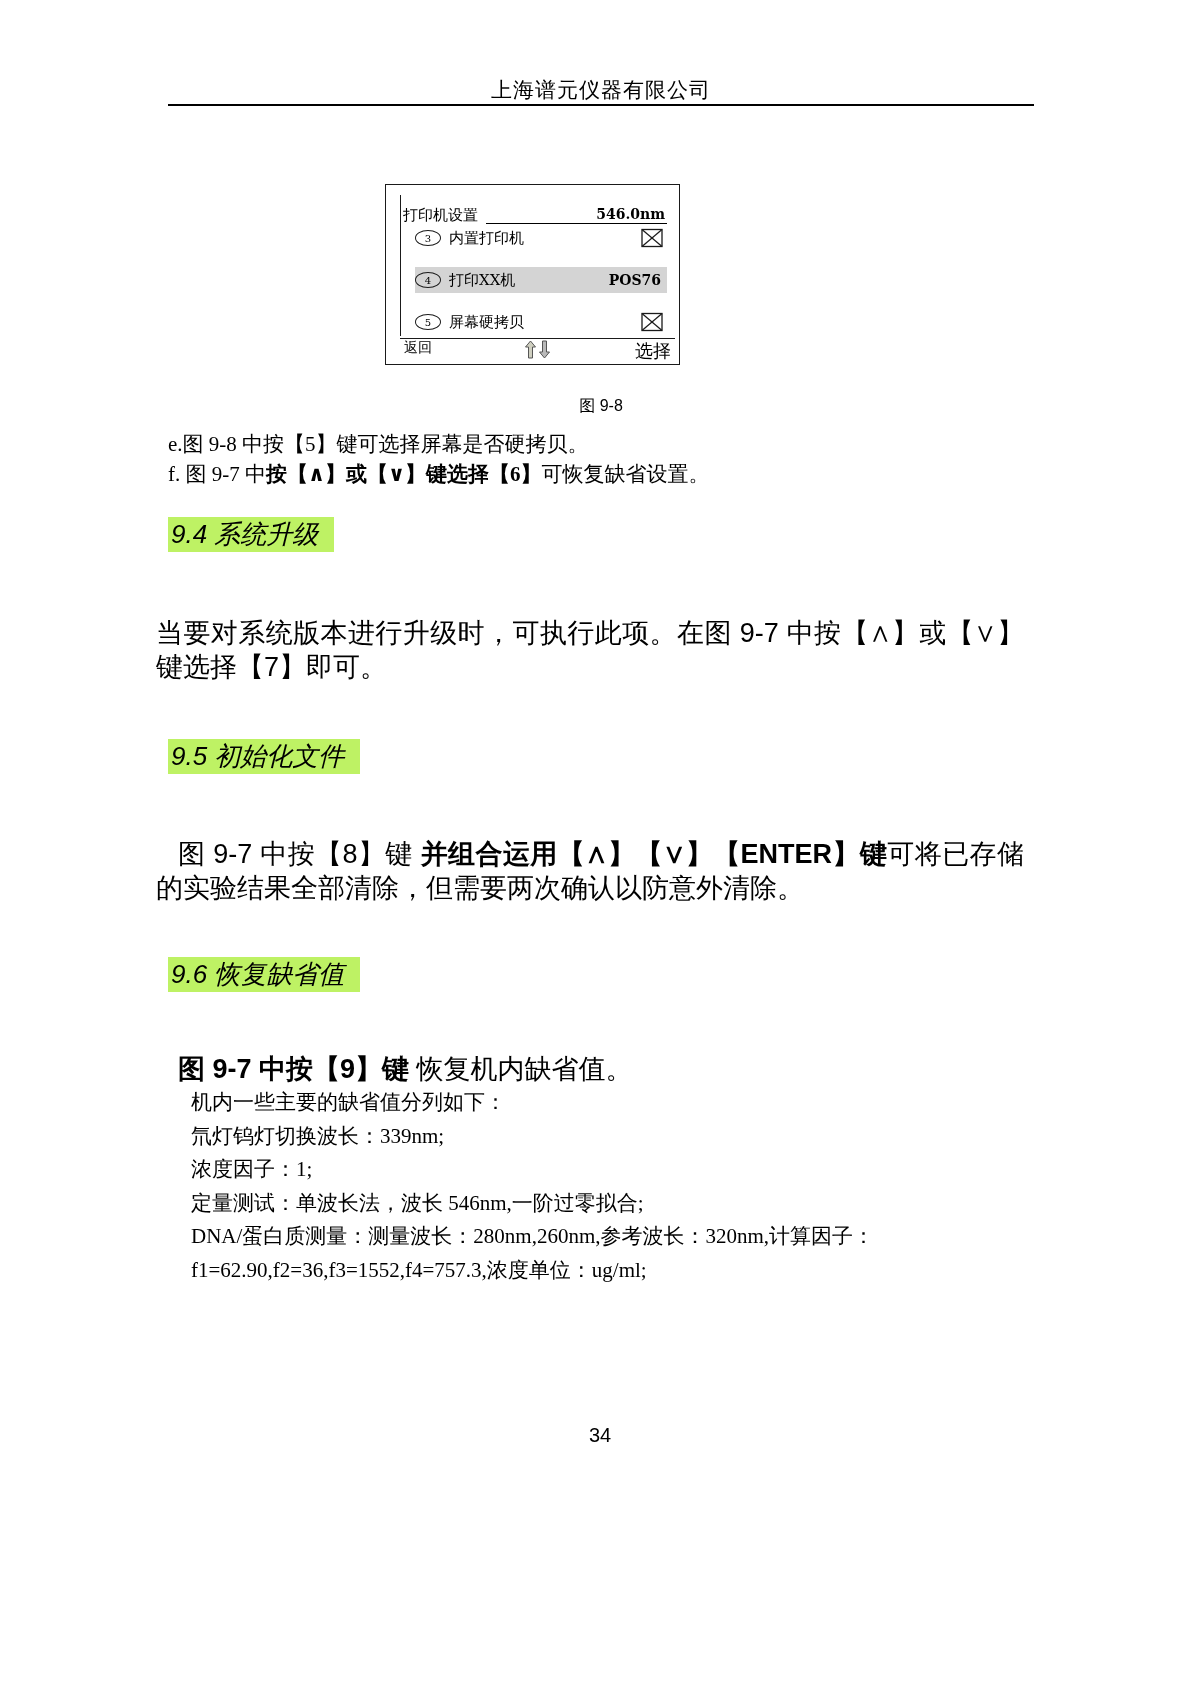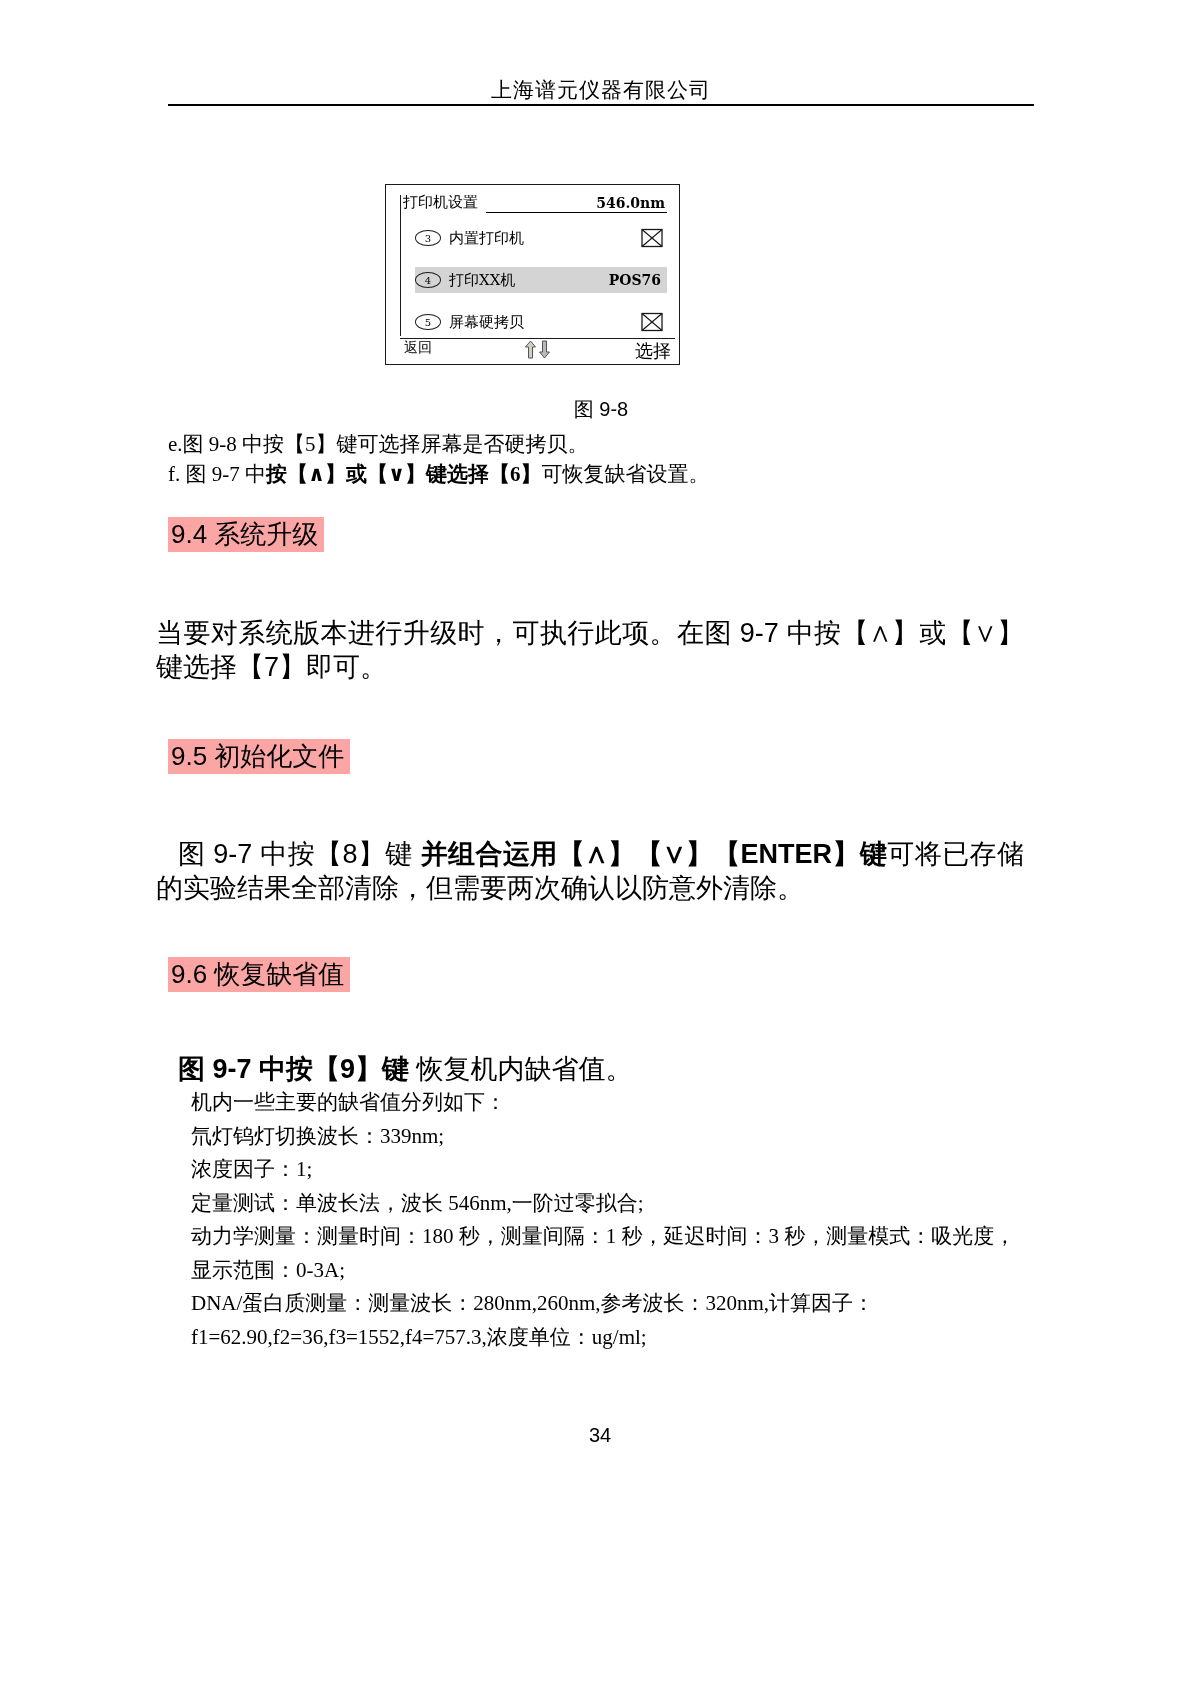--- a/index.html
+++ b/index.html
@@ -53,25 +53,25 @@
     position: absolute;
     left: 14px;
     top: 10px;
     right: 12px;
     bottom: 28px;
     border-left: 1.6px solid #1a1a1a;
   }
   .lcd-title-row {
     position: absolute;
     left: 0px;
-    top: 0px;
+    top: 8px;
     width: 100%;
     height: 24px;
     display: flex;
-    align-items: flex-start;
+    align-items: center;
   }
   .lcd-title {
     font-family: "DejaVu Serif", "Liberation Serif", serif;
     font-size: 15px;
     line-height: 1;
     padding-left: 2px;
     white-space: nowrap;
   }
   .lcd-wave {
     flex: 1;
@@ -145,21 +145,21 @@
        font-family: "DejaVu Serif","Liberation Serif",serif; }
   .arrows { display:inline-flex; gap:1px; vertical-align: middle; }
 
   
   .fig-caption {
     position: absolute;
     top: 396px;
     left: 168px;
     width: 866px;
     text-align: center;
-    font-size: 20px;
+    font-size: 16px;
     font-family: "Liberation Sans", sans-serif;
   }
   .para {
     position: absolute;
     left: 168px;
     width: 866px;
     font-size: 21px;
     line-height: 33px;
     font-family: "Liberation Serif", "DejaVu Serif", serif;
   }
@@ -168,22 +168,23 @@
 
   .heading {
     position: absolute;
     left: 168px;
     font-family: "Liberation Sans", "DejaVu Sans", sans-serif;
     font-size: 26px;
     font-weight: 400;
     line-height: 1.25;
   }
   .heading span.hl {
-    background: #fca5a5;
-    padding: 2px 6px 3px 3px;
+    background: #bef264;
+    padding: 2px 16px 3px 3px;
+    font-style: italic;
   }
   .heading.h94 { top: 518px; }
   .heading.h95 { top: 740px; }
   .heading.h96 { top: 958px; }
 
   .block {
     position: absolute;
     left: 156px;
     width: 868px;
     font-size: 27px;
@@ -305,17 +306,16 @@
 </div>
 <div class="block b96 indent">
   <b>图 9-7 中按【9】键</b><span> 恢复机内缺省值。</span>
 </div>
 
 <div class="specs">
   <div class="ln">机内一些主要的缺省值分列如下：</div>
   <div class="ln">氘灯钨灯切换波长：339nm;</div>
   <div class="ln">浓度因子：1;</div>
   <div class="ln">定量测试：单波长法，波长 546nm,一阶过零拟合;</div>
-  <div class="ln">动力学测量：测量时间：180 秒，测量间隔：1 秒，延迟时间：3 秒，测量模式：吸光度，显示范围：0-3A;</div>
   <div class="ln">DNA/蛋白质测量：测量波长：280nm,260nm,参考波长：320nm,计算因子：f1=62.90,f2=36,f3=1552,f4=757.3,浓度单位：ug/ml;</div>
 </div>
 
 <div class="page-number">34</div>
 
 </body></html>

